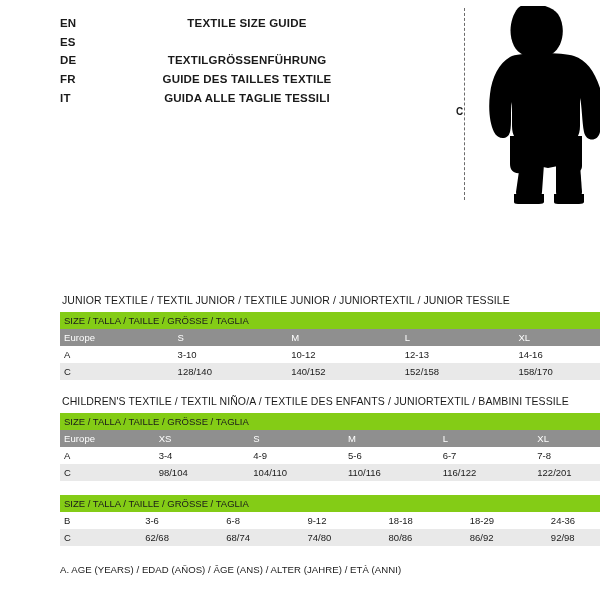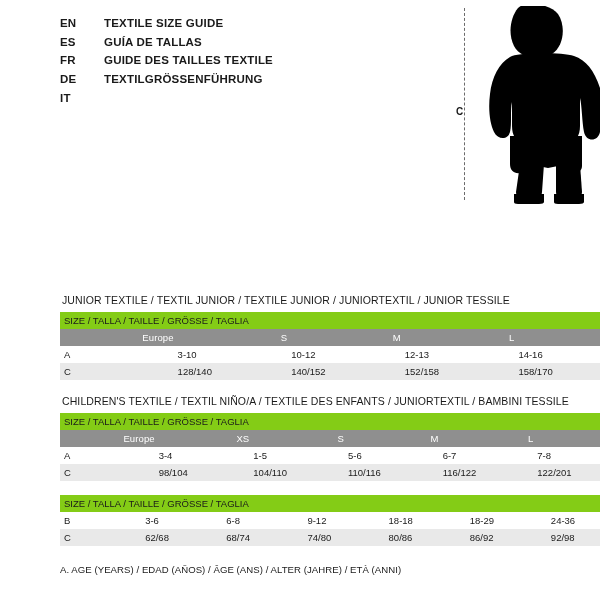--- a/index.html
+++ b/index.html
@@ -37,20 +37,21 @@
     letter-spacing: 0.2px;
     line-height: 1.62;
     text-transform: uppercase;
   }
   .lang-code {
     width: 44px;
     flex: 0 0 44px;
   }
   .lang-text {
     flex: 1 1 auto;
+    text-align: center;
   }
 
   
   .figure {
     position: absolute;
     right: 18px;
     top: 6px;
     width: 170px;
     height: 200px;
   }
@@ -107,21 +108,20 @@
     white-space: nowrap;
   }
   tr.head-row {
     background: #8f8f8f;
     color: #ffffff;
   }
   tr.head-row th {
     font-weight: normal;
     font-size: 9.5px;
     letter-spacing: 0.1px;
-    text-align: right;
   }
   tr.label-row {
     background: #84cc16;
     color: #1a1a1a;
   }
   tr.data-row {
     background: #ffffff;
     color: #1a1a1a;
   }
   tr.shade-row {
@@ -147,32 +147,32 @@
 
 <div class="page">
 
   <div class="lang-block">
     <div class="lang-row">
       <span class="lang-code">EN</span>
       <span class="lang-text">Textile Size Guide</span>
     </div>
     <div class="lang-row">
       <span class="lang-code">ES</span>
-      <span class="lang-text">Guía de Tallas</span>
+    </div>
+    <div class="lang-row">
+      <span class="lang-code">DE</span>
+      <span class="lang-text">Textilgrößenführung</span>
     </div>
     <div class="lang-row">
       <span class="lang-code">FR</span>
       <span class="lang-text">Guide des Tailles Textile</span>
     </div>
     <div class="lang-row">
-      <span class="lang-code">DE</span>
-      <span class="lang-text">Textilgrößenführung</span>
-    </div>
-    <div class="lang-row">
       <span class="lang-code">IT</span>
+      <span class="lang-text">Guida alle Taglie Tessili</span>
     </div>
   </div>
 
   <div class="figure">
     <div class="dash-line"></div>
     <div class="c-label">C</div>
     <svg class="silhouette" viewBox="0 0 142 198">
       <g fill="#000000">
 
         <path d="M36 2 C28 12 26 28 32 40 C38 52 58 56 70 48 C82 40 84 20 76 8 C68 -2 44 -6 36 2 Z"></path>
@@ -240,21 +240,21 @@
           <th class="first-col">Europe</th>
           <th>XS</th>
           <th>S</th>
           <th>M</th>
           <th>L</th>
           <th>XL</th>
         </tr>
         <tr class="data-row">
           <td class="first-col">A</td>
           <td>3-4</td>
-          <td>1-5</td>
+          <td>4-9</td>
           <td>5-6</td>
           <td>6-7</td>
           <td>7-8</td>
         </tr>
         <tr class="data-row shade-row">
           <td class="first-col">C</td>
           <td>98/104</td>
           <td>104/110</td>
           <td>110/116</td>
           <td>116/122</td>

